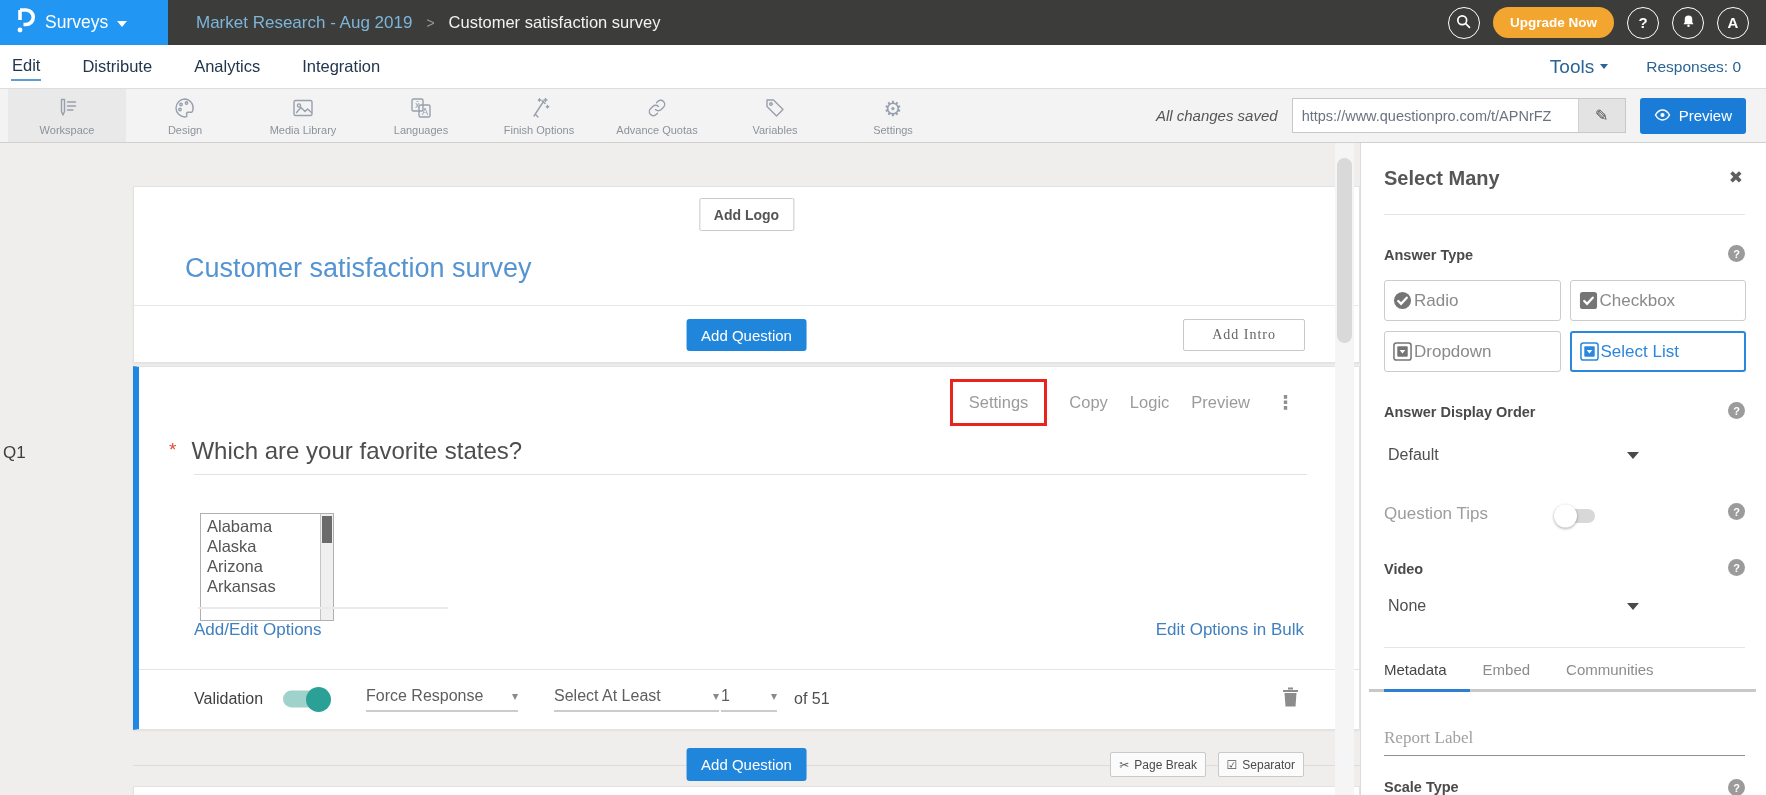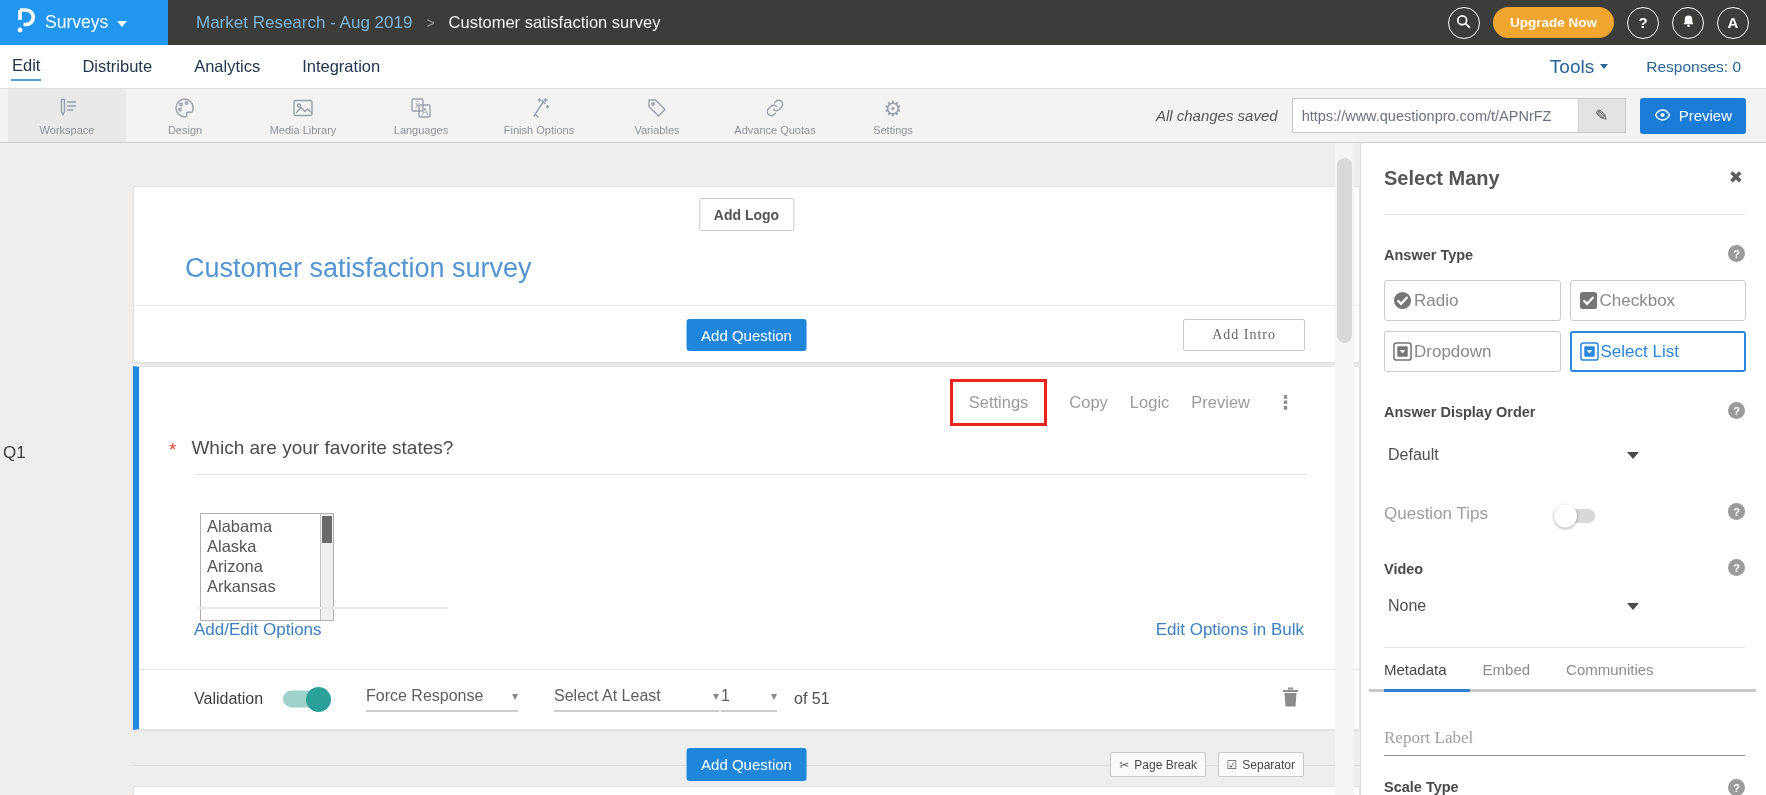--- a/index.html
+++ b/index.html
@@ -58,21 +58,21 @@
   .add-intro-btn { position:absolute; right:54px; top:132px; height:32px; padding:0 28px; background:#fff; border:1px solid #c9c9c9; border-radius:2px; font-family:Liberation Serif, serif; font-size:14px; letter-spacing:1px; color:#666; cursor:pointer; }
 
   
   .question-card { left:133px; top:223px; width:1227px; height:364px; border-left:6px solid #1f88e0; }
   .qmenu { position:absolute; top:12px; right:64px; display:flex; align-items:center; gap:22px; }
   .qmenu-item { font-size:16.5px; color:#9b9b9b; cursor:pointer; }
   .settings-highlight { border:3px solid #e8241c; padding:11px 16px; }
   .kebab { font-size:19px; color:#8f8f8f; font-weight:bold; cursor:pointer; margin-left:4px; line-height:1; }
   .qtext-row { position:absolute; left:30px; top:70px; display:flex; align-items:flex-start; }
   .req-star { color:#e04b3a; font-size:19px; margin-top:2px; }
-  .qtext { margin-left:15px; font-size:19px; color:#4d4d4d; }
+  .qtext { margin-left:15px; font-size:24px; color:#4d4d4d; }
   .q-underline { position:absolute; left:55px; right:52px; top:107px; height:1px; background:#e3e3e3; }
   .listbox { position:absolute; left:61px; top:146px; width:134px; height:108px; border:1px solid #b0b0b0; background:#fff; overflow:hidden; cursor:pointer; }
   .lb-options { padding:2px 0 0 6px; }
   .lb-option { display:block; font-size:16.5px; color:#555; line-height:20px; white-space:nowrap; }
   .lb-scrollbar { position:absolute; right:0; top:0; bottom:0; width:13px; background:#f0f0f0; border-left:1px solid #c4c4c4; }
   .lb-thumb { position:absolute; top:2px; left:1px; right:1px; height:27px; background:#6b6b6b; }
   .under-listbox-line { position:absolute; left:59px; top:240px; width:250px; height:2px; background:#eaeaea; }
   .add-edit-link { position:absolute; left:55px; top:253px; font-size:17px; color:#4080bf; cursor:pointer; }
   .edit-bulk-link { position:absolute; right:55px; top:253px; font-size:17px; color:#4080bf; cursor:pointer; }
   .v-divider { position:absolute; left:0; right:0; top:302px; height:1px; background:#e5e5e5; }
@@ -240,34 +240,34 @@
           <path d="M16.5 5.5 L7 20"></path>
           <path d="M15 4.5 L18 7.5 M8.5 18.5 L11 21"></path>
           <path d="M18.5 2.5 v3 M17 4 h3 M20.5 9.5 v2.4 M19.3 10.7 h2.4 M12.5 2.8 v2.4 M11.3 4 h2.4"></path>
         </svg>
       </span>
       <span class="tb-label">Finish Options</span>
     </div>
     <div class="tb-item">
       <span class="tb-icon">
         <svg width="24" height="24" viewBox="0 0 24 24">
+          <path d="M10.5 13.5a4 4 0 0 0 5.7 0l2.3-2.3a4 4 0 0 0-5.7-5.7l-1.3 1.3"></path>
+          <path d="M13.5 10.5a4 4 0 0 0-5.7 0l-2.3 2.3a4 4 0 0 0 5.7 5.7l1.3-1.3"></path>
+        </svg>
+      </span>
+      <span class="tb-label">Advance Quotas</span>
+    </div>
+    <div class="tb-item">
+      <span class="tb-icon">
+        <svg width="24" height="24" viewBox="0 0 24 24">
           <path d="M4 4 h6.5 L20 13.5 13.5 20 4 10.5 Z"></path>
           <circle cx="8" cy="8" r="1.3"></circle>
         </svg>
       </span>
       <span class="tb-label">Variables</span>
-    </div>
-    <div class="tb-item">
-      <span class="tb-icon">
-        <svg width="24" height="24" viewBox="0 0 24 24">
-          <path d="M10.5 13.5a4 4 0 0 0 5.7 0l2.3-2.3a4 4 0 0 0-5.7-5.7l-1.3 1.3"></path>
-          <path d="M13.5 10.5a4 4 0 0 0-5.7 0l-2.3 2.3a4 4 0 0 0 5.7 5.7l1.3-1.3"></path>
-        </svg>
-      </span>
-      <span class="tb-label">Advance Quotas</span>
     </div>
     <div class="tb-item">
       <span class="tb-icon gear-glyph">⚙</span>
       <span class="tb-label">Settings</span>
     </div>
     <div class="toolbar-right">
       <span class="saved-status">All changes saved</span>
       <div class="url-box">
         <input class="url-input" type="text" readonly="" value="https://www.questionpro.com/t/APNrFZ" style="">
         <span class="url-edit">

